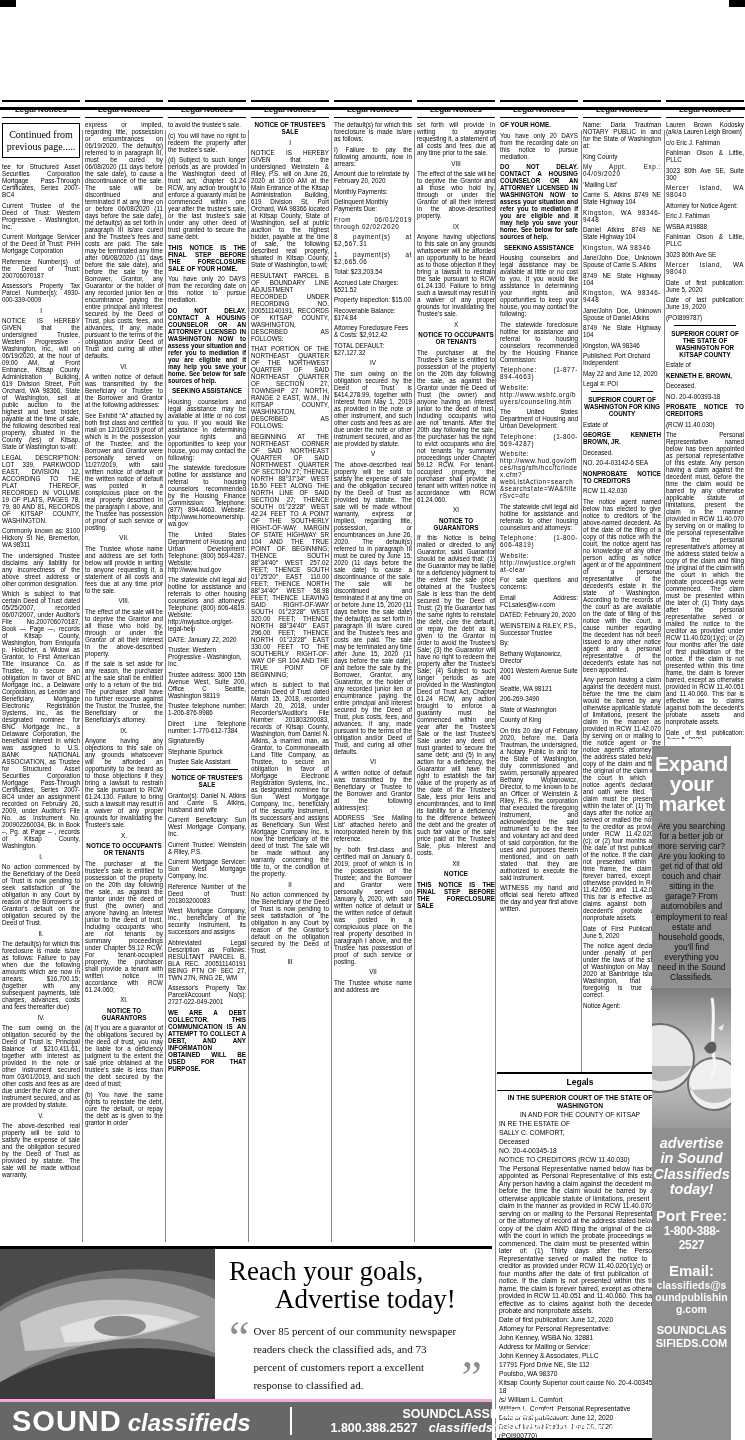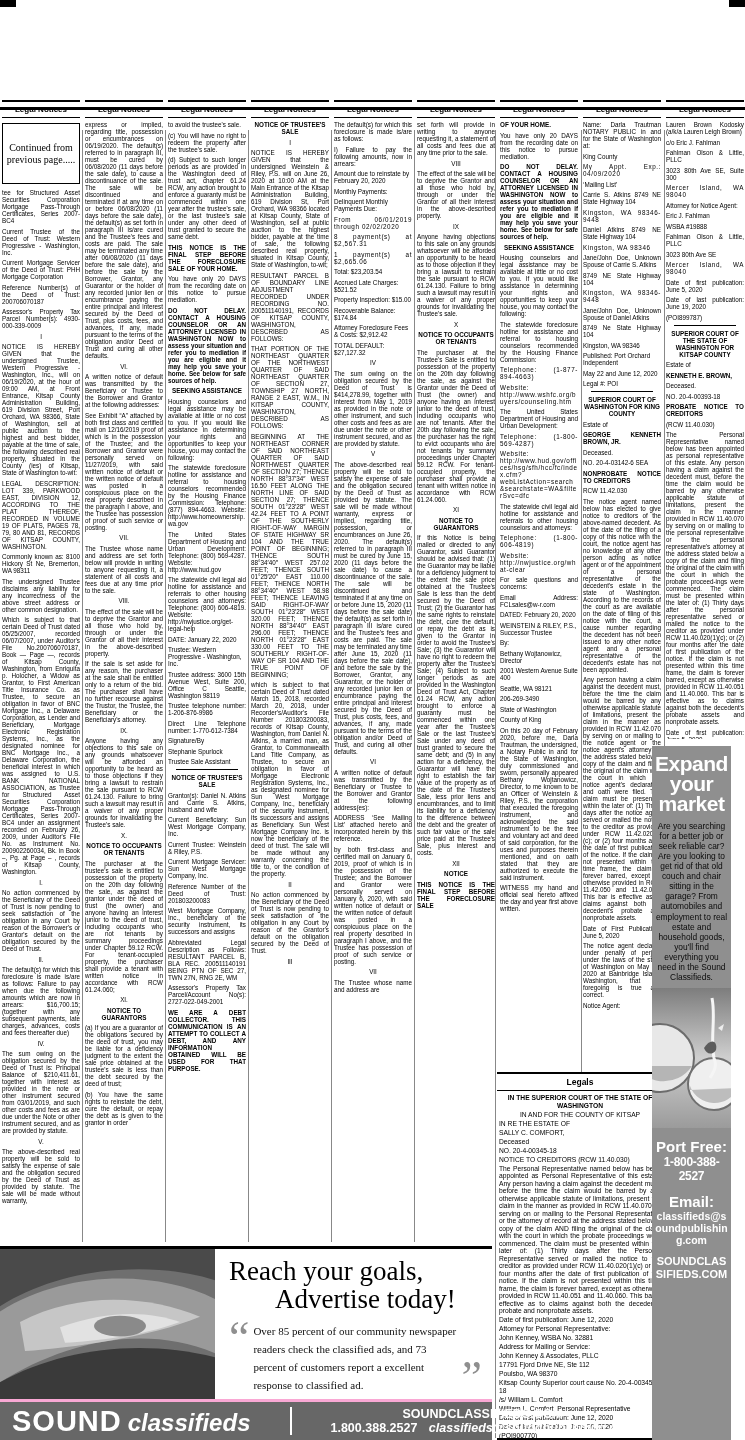--- a/index.html
+++ b/index.html
@@ -16,21 +16,21 @@
   .col{position:absolute;top:100px;width:78px;}
   .col-head{border-top:2px solid #000;border-bottom:1px solid #000;font-size:8px;font-weight:bold;
             text-align:center;padding:3px 0 3px;}
   .col-body{overflow:hidden;font-size:6.3px;line-height:7px;text-align:justify;padding-top:3px;}
   .h-tall{height:1110px;} .h-mid{height:938px;} .h-short{height:618px;}
   .blk{margin:0 0 3.5px;overflow-wrap:anywhere;}
   .s-b{font-weight:bold;} .s-c{text-align:center;} .s-bc{font-weight:bold;text-align:center;}
   .s-l{text-align:left;} .s-j{text-align:justify;} .s-sp{letter-spacing:0.6px;}
   .s-rule{border-top:1px solid #000;margin:4px 8px;height:0;}
   .s-box{border:1px solid #000;font-family:"Liberation Serif",serif;font-size:10px;line-height:11.5px;
-         text-align:center;padding:18px 1px;margin:2px 0 5px;font-style:normal;}
+         text-align:center;padding:5px 1px;margin:2px 0 5px;font-style:normal;}
   .vrule{position:absolute;width:1px;background:#888;}
 
   .legals-section{position:absolute;left:497px;top:1072px;width:166px;height:366px;
                   border-bottom:2px solid #000;overflow:hidden;background:#fff;}
   .legals-head{border-top:2px solid #000;border-bottom:1px solid #000;font-size:8.5px;font-weight:bold;
                text-align:center;padding:3px 0;}
   .legals-body{font-size:6.7px;line-height:7.5px;padding:3px 2px 0;}
   .legals-body .blk{margin-bottom:1.5px;}
 
   .reach-ad{position:absolute;left:0;top:1246px;width:492px;height:150px;
@@ -387,37 +387,38 @@
       <div class="footer-site">SOUNDCLASSIFIEDS.COM</div>
       <div class="footer-line2">
         <span>1.800.388.2527</span>
         <span class="footer-email">classifieds@soundpublishing.com</span>
       </div>
     </div>
   </div>
 
   <div class="expand-ad">
     <div class="expand-title">Expand your market</div>
-    <div class="expand-body">Are you searching for a better job or seek reliable car? Are you looking to get rid of that old couch and chair sitting in the garage?  From automobiles and employment to real estate and household goods, you'll find everything you need in the Sound Classifieds.</div>
+    <div class="expand-body">Are you searching for a better job or more serving car? Are you looking to get rid of that old couch and chair sitting in the garage?  From automobiles and employment to real estate and household goods, you'll find everything you need in the Sound Classifieds.</div>
     <svg class="fish-photo" viewBox="0 0 79 140" preserveAspectRatio="none">
       <defs>
         <linearGradient id="fbg" x1="0" y1="0" x2="0" y2="1">
           <stop offset="0" stop-color="#7d7d7d"></stop>
             <stop offset="0.5" stop-color="#cfcfcf"></stop>
             <stop offset="1" stop-color="#9b9b9b"></stop>
         </linearGradient>
       </defs>
       <rect width="79" height="140" fill="url(#fbg)"></rect>
       <circle cx="8" cy="70" r="34" fill="#e8e8e8" stroke="#6c6c6c" stroke-width="2"></circle>
       <path d="M-20 72 A34 34 0 0 0 40 78 L-20 78 Z" fill="#b5b5b5"></path>
       <circle cx="62" cy="96" r="26" fill="#efefef" stroke="#707070" stroke-width="2"></circle>
       <path d="M38 98 A26 26 0 0 0 86 100 L38 102 Z" fill="#bdbdbd"></path>
       <path d="M60 10 C64 30 58 50 62 70 C66 80 60 86 58 90" fill="none" stroke="#f5f5f5" stroke-width="3"></path>
       <path d="M52 60 C58 50 66 52 64 62 C60 68 54 66 52 60 Z" fill="#5c5c5c"></path>
       <path d="M66 40 l6 -4 l-2 7 Z" fill="#ededed"></path>
     </svg>
+    <div class="expand-cta">advertise in Sound Classifieds today!</div>
     <div class="tollfree-label">Port Free:</div>
     <div class="tollfree-num">1-800-388-2527</div>
     <div class="email-label">Email:</div>
     <div class="email-val">classifieds@soundpublishing.com</div>
     <div class="site-val">SOUNDCLASSIFIEDS.COM</div>
   </div>
 </div>
 
 </body></html>

